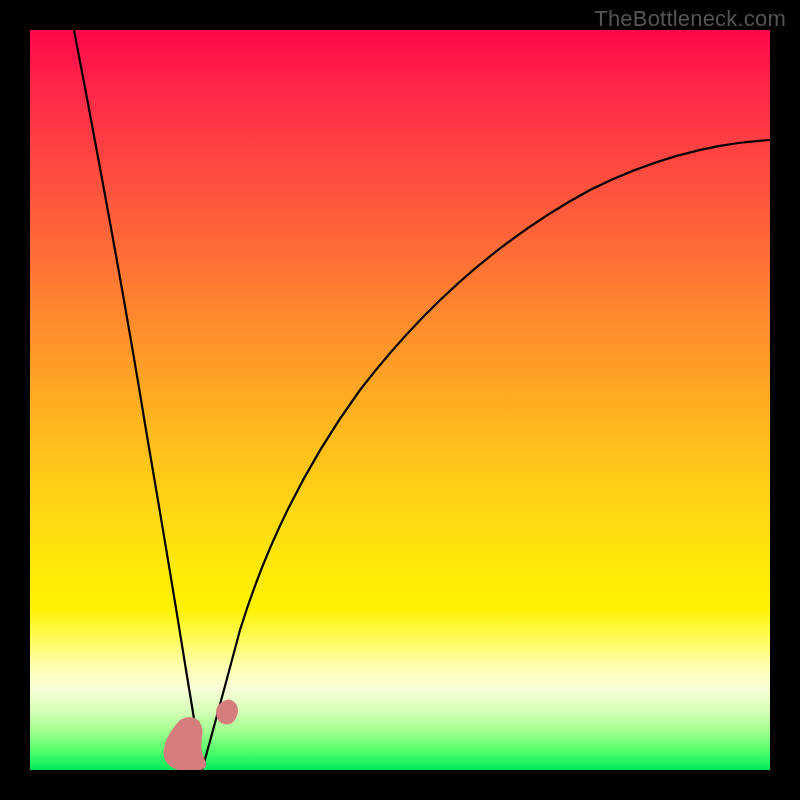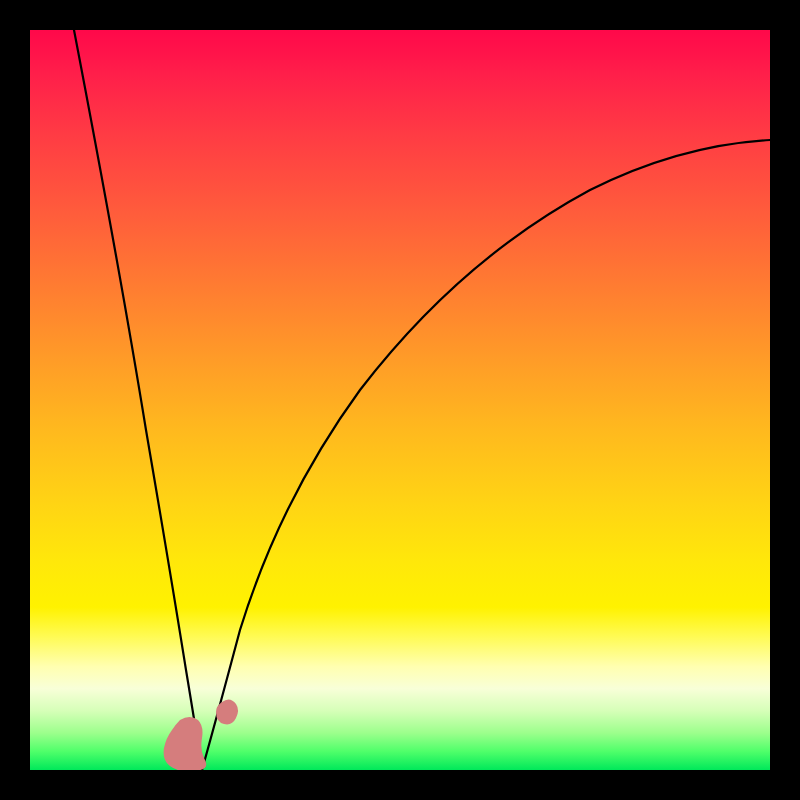--- a/index.html
+++ b/index.html
@@ -70,20 +70,21 @@
   }
   .blob-path {
     fill: #d57d7d;
     stroke: none;
   }
 </style>
 </head>
 <body>
 
 <div class="outer">
+  <div class="watermark">TheBottleneck.com</div>
 
   <div class="plot-area">
     <div class="gradient-bg"></div>
 
     <svg class="curves" viewBox="0 0 740 740" preserveAspectRatio="none">
 
       <path class="curve-path" d="M 44 0
                Q 90 240 116 400
                Q 140 540 156 640
                Q 166 700 172 740"></path>

